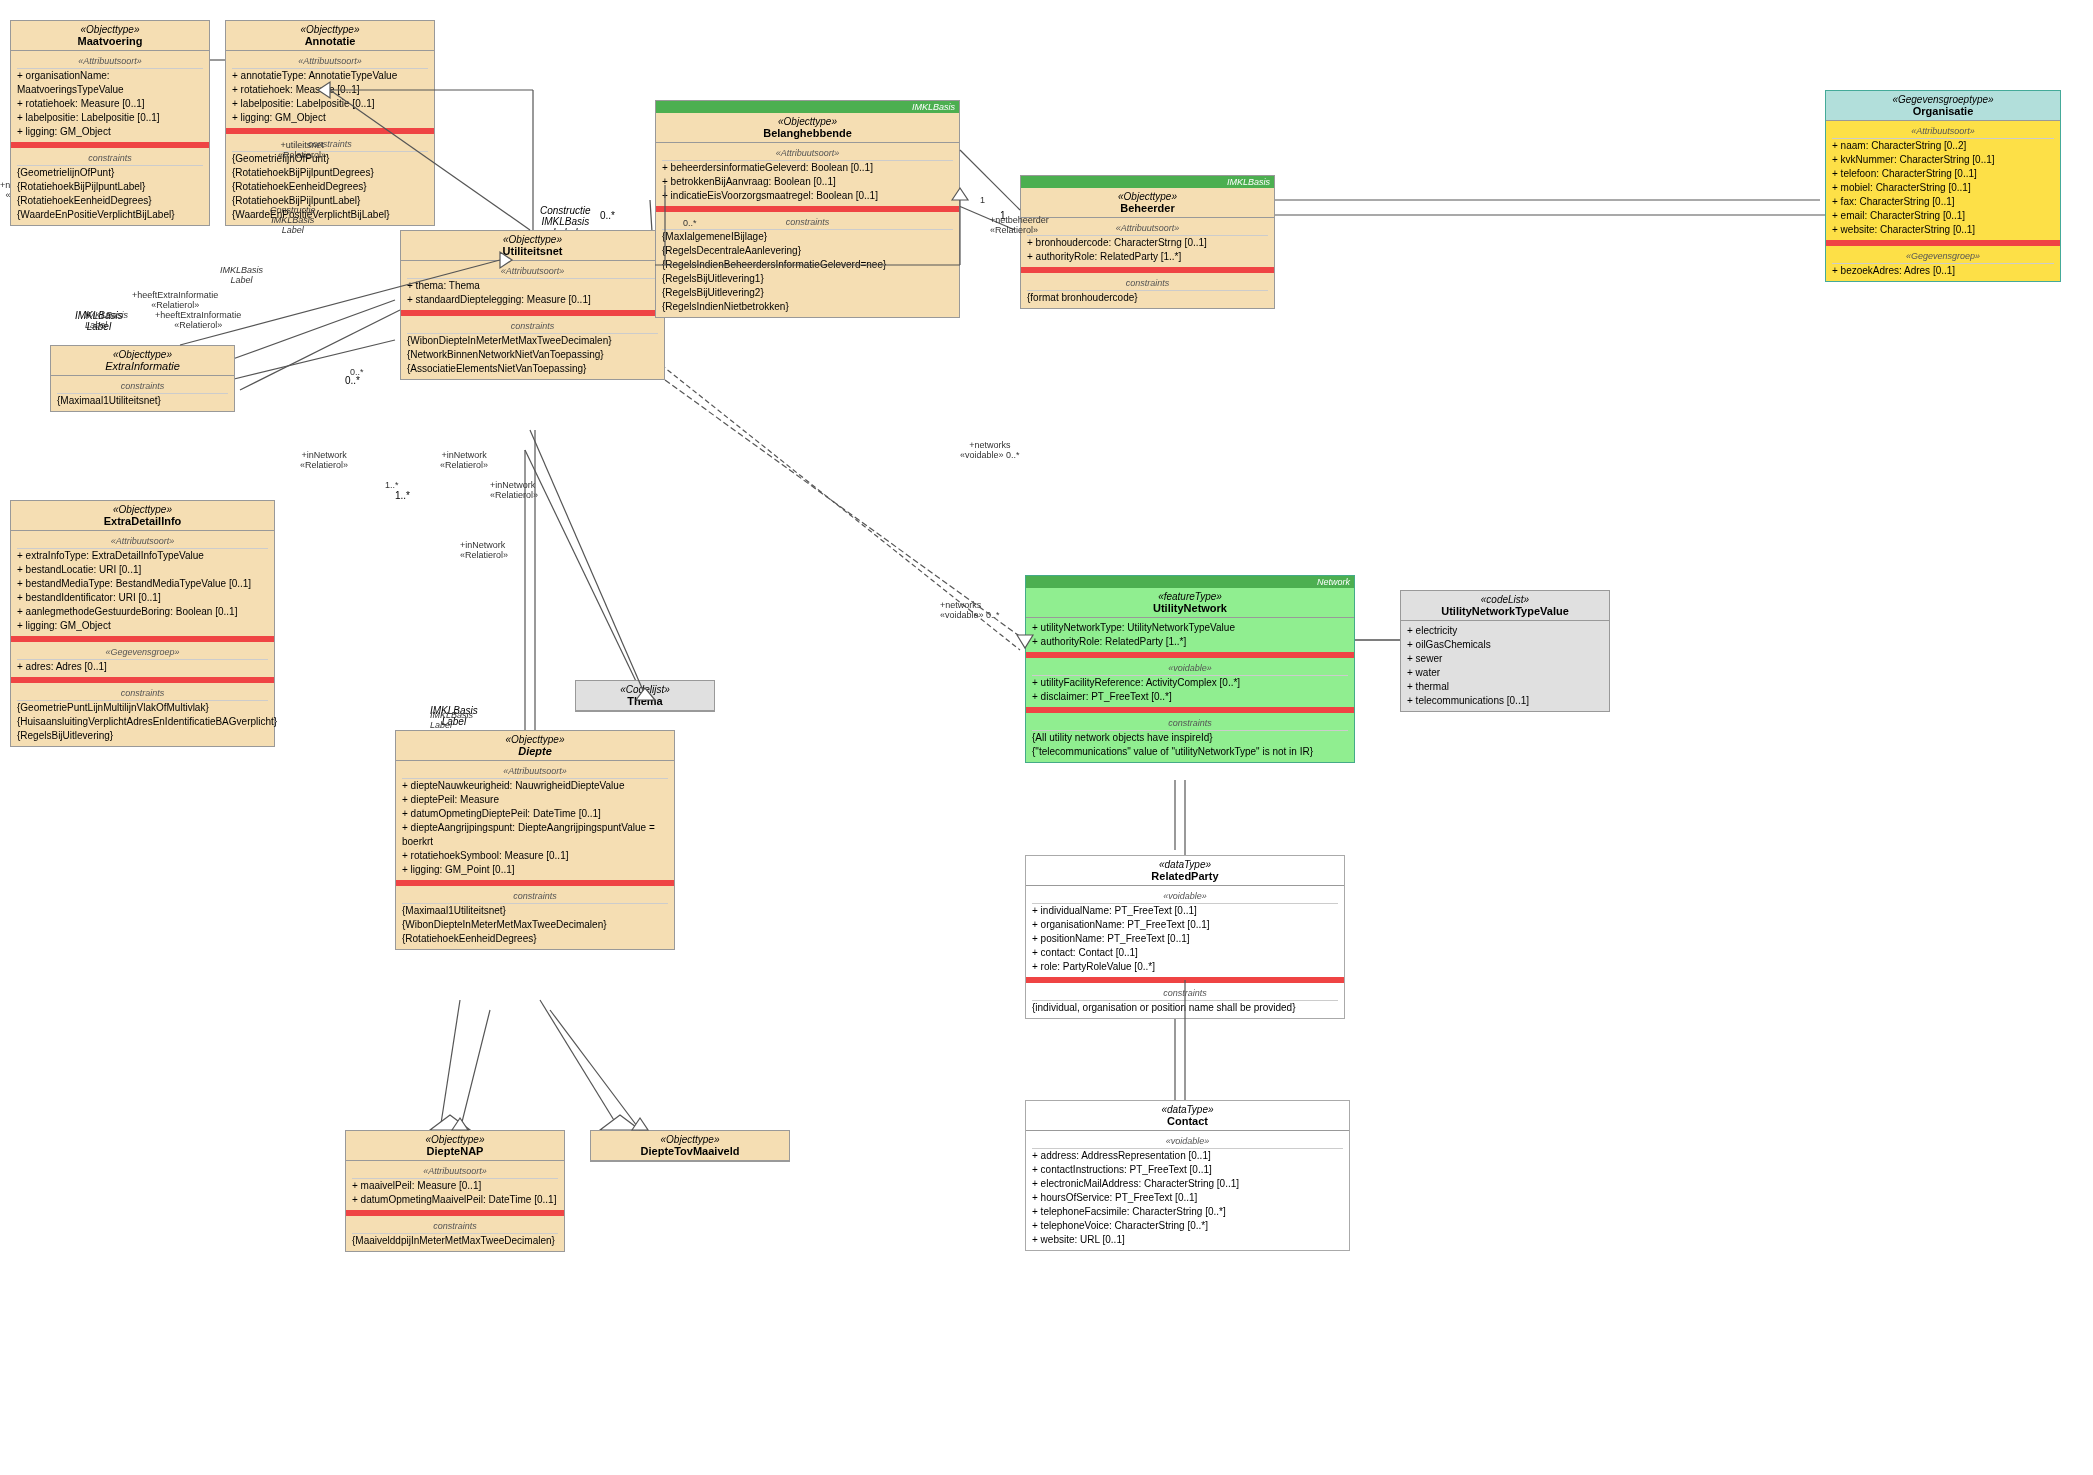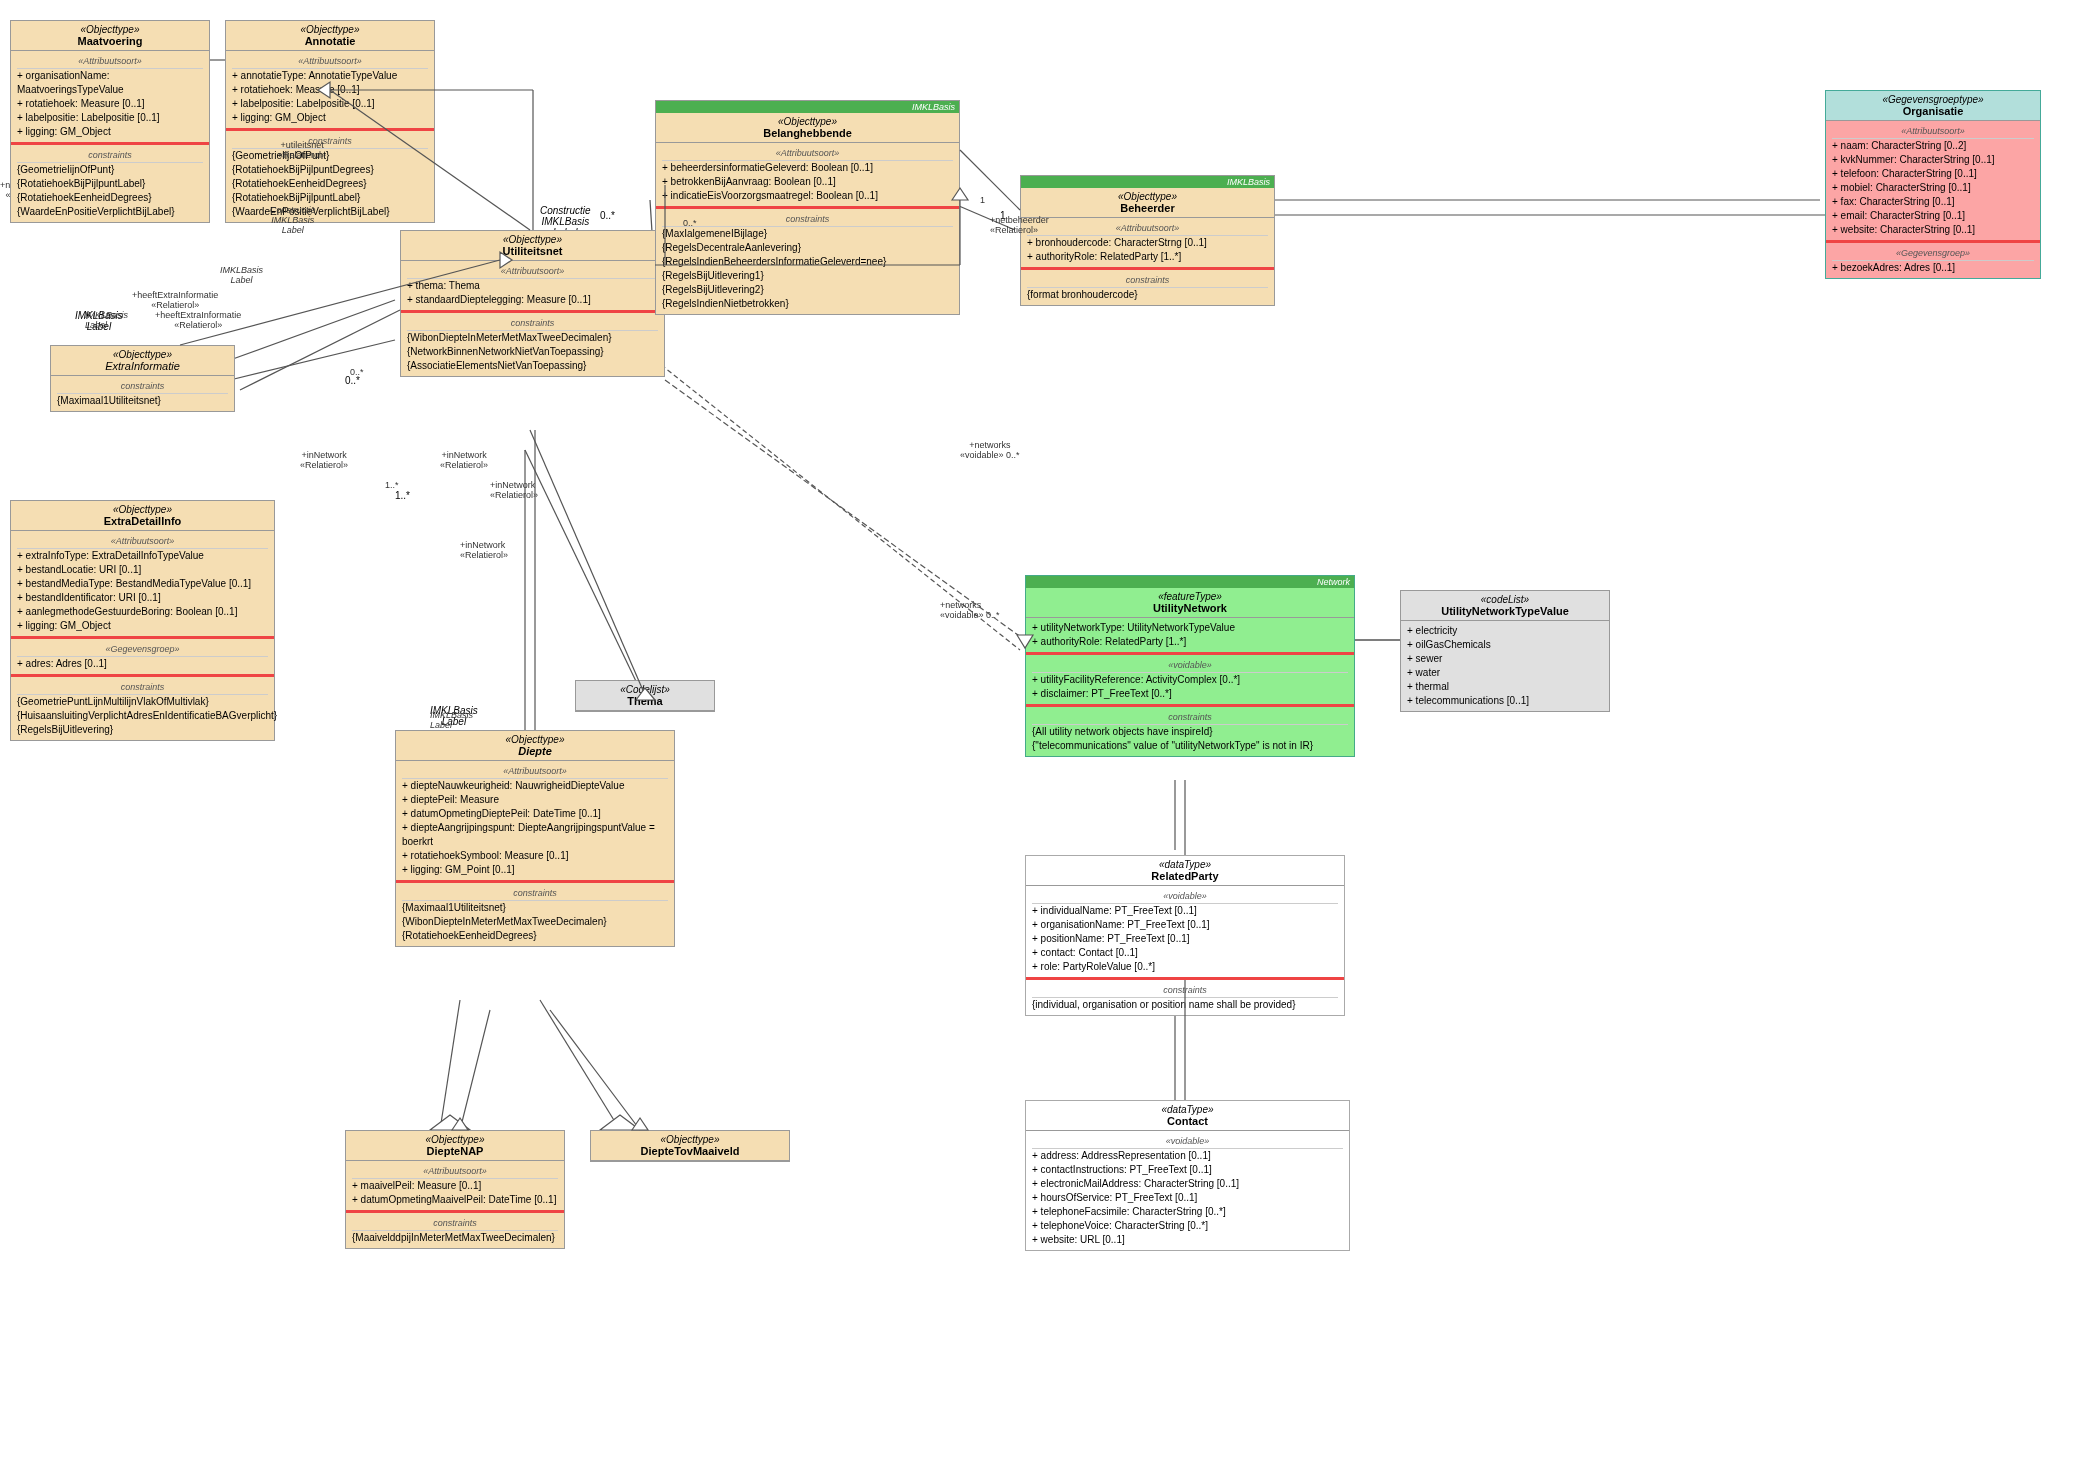--- a/index.html
+++ b/index.html
@@ -38,21 +38,21 @@
       font-weight: bold;
       font-size: 11px;
     }
     .box-header .classname-italic {
       font-weight: bold;
       font-style: italic;
       font-size: 11px;
     }
     .box-section {
       padding: 3px 6px;
-      border-bottom: 3px solid #ef4444;
+      border-bottom: 6px solid #ef4444;
     }
     .box-section:last-child {
       border-bottom: none;
     }
     .box-section .attr {
       font-size: 10px;
       line-height: 1.4;
     }
     .section-label {
       font-size: 9px;
@@ -257,21 +257,21 @@
       <div class="section-label">«Attribuutsoort»</div>
       <div class="attr">+ bronhoudercode: CharacterStrng [0..1]</div>
       <div class="attr">+ authorityRole: RelatedParty [1..*]</div>
     </div>
     <div class="box-section">
       <div class="section-label">constraints</div>
       <div class="attr">{format bronhoudercode}</div>
     </div>
   </div>
 
-  <div class="uml-box" style="left:1825px; top:90px; width:216px; background:#fca5a5; border-color:#4a9;">
+  <div class="uml-box" style="left:1825px; top:90px; width:236px; background:#fde047; border-color:#4a9;">
     <div class="box-header" style="background:#b2dfdb;">
       <span class="stereotype">«Gegevensgroeptype»</span>
       <span class="classname">Organisatie</span>
     </div>
     <div class="box-section">
       <div class="section-label">«Attribuutsoort»</div>
       <div class="attr">+ naam: CharacterString [0..2]</div>
       <div class="attr">+ kvkNummer: CharacterString [0..1]</div>
       <div class="attr">+ telefoon: CharacterString [0..1]</div>
       <div class="attr">+ mobiel: CharacterString [0..1]</div>

